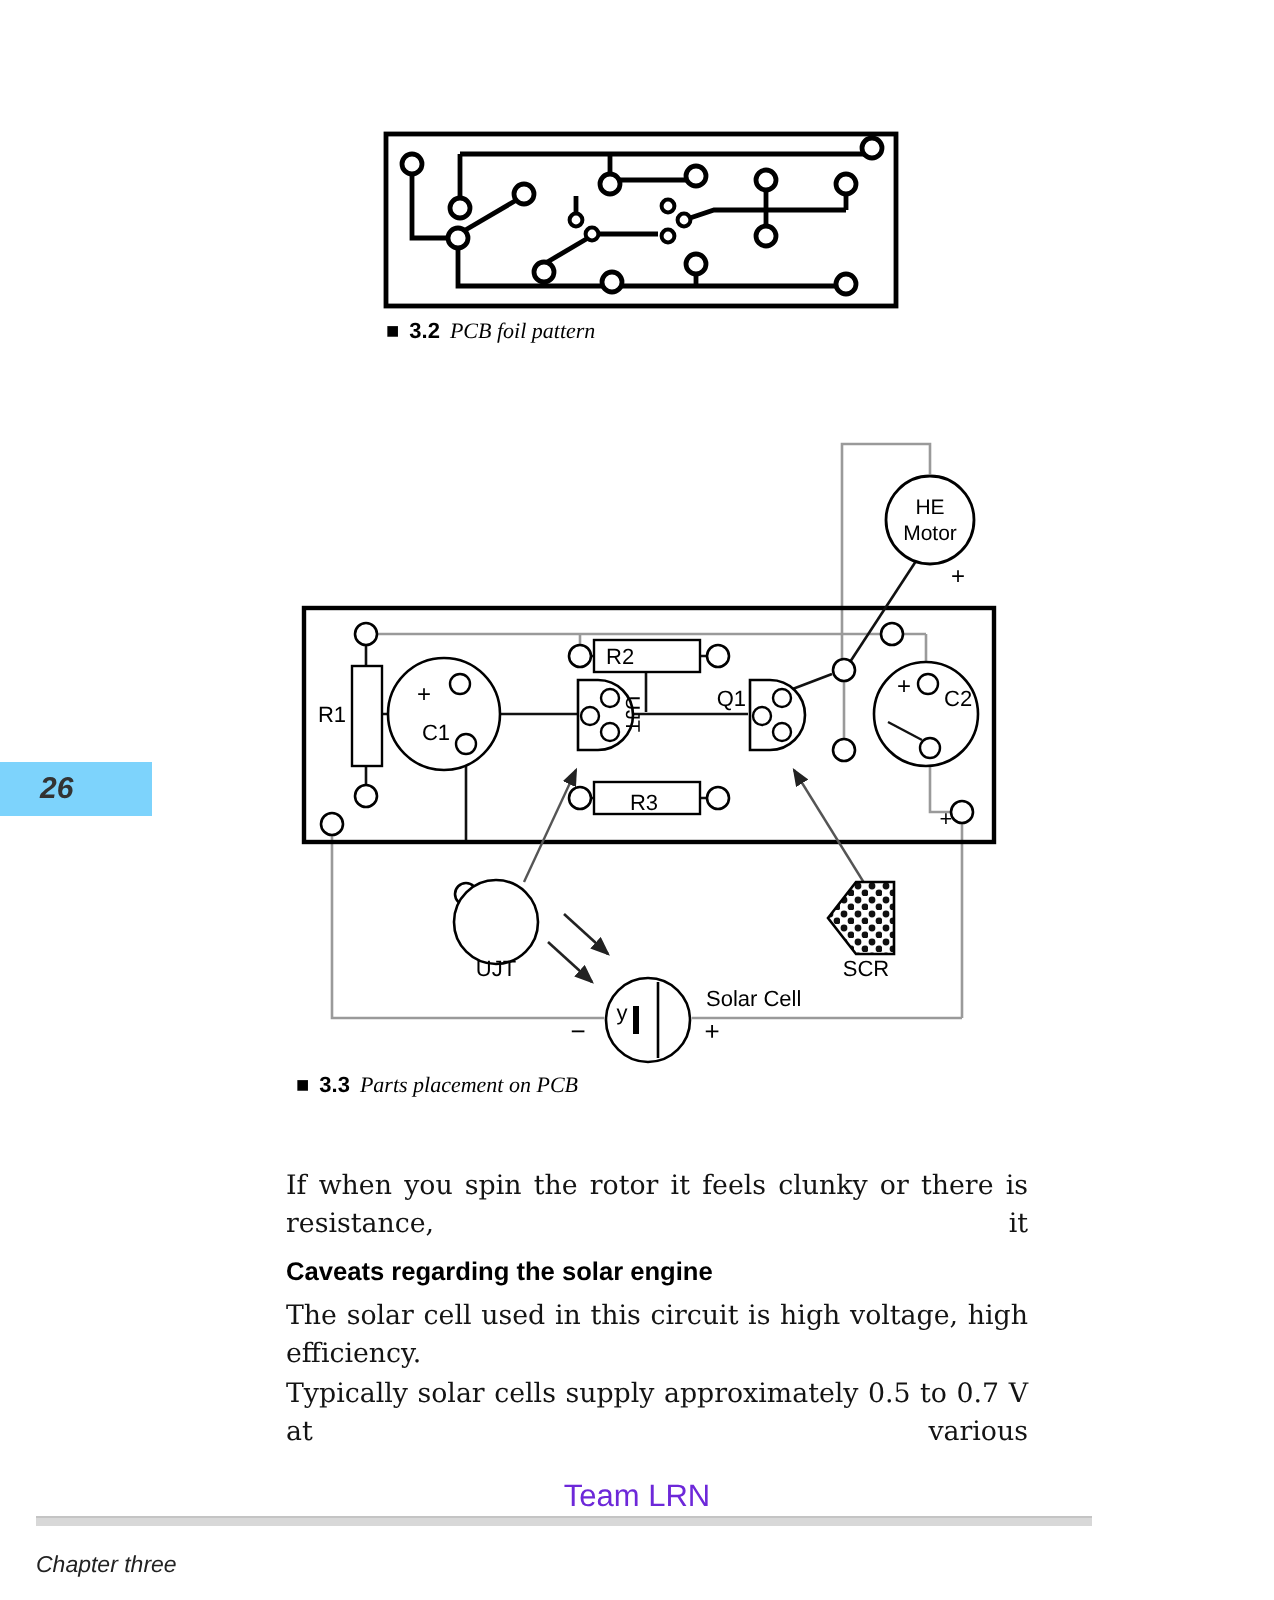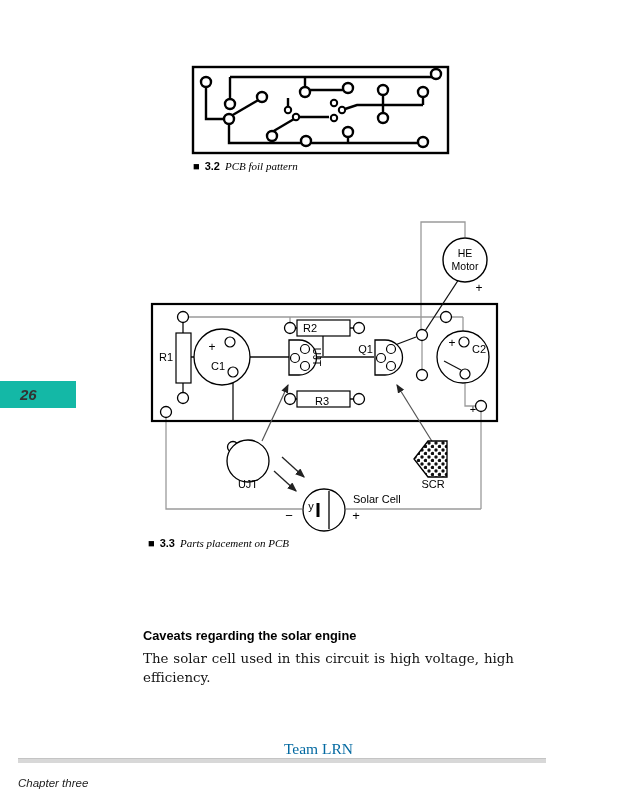--- a/index.html
+++ b/index.html
@@ -11,41 +11,41 @@
 
   
   .cap{position:absolute;display:flex;align-items:center;gap:5px;
        font-family:"Liberation Sans",sans-serif;font-size:11px;color:#000;}
   .cap .sq{font-size:11px;line-height:11px;}
   .cap .num{font-weight:bold;}
   .cap .txt{font-style:italic;font-family:Liberation Serif, serif;}
 
   
   .page-tab{position:absolute;left:0;top:381px;width:76px;height:27px;
-            background:#14b8a6;}
+            background:#7dd3fc;}
   .page-tab span{display:block;margin-left:20px;line-height:27px;
             font-family:"Liberation Sans",sans-serif;font-weight:bold;
             font-style:italic;font-size:15px;color:#333;}
 
   
   .textblock{position:absolute;left:143px;width:371px;
              font-family:"DejaVu Serif",serif;font-size:13.4px;color:#141414;}
   .tline{line-height:19.3px;}
   .j{text-align:justify;text-align-last:justify;}
   .heading{position:absolute;left:143px;top:628px;
            font-family:"Liberation Sans",sans-serif;font-weight:bold;
            font-size:12.8px;color:#000;}
 
   
   .footer-chapter{position:absolute;left:18px;top:743px;
                   font-family:"Liberation Sans",sans-serif;font-style:italic;
                   font-size:11.5px;color:#222;margin-top:34px;}
   .footer-center{position:absolute;left:0;top:740px;width:637px;
-                 text-align:center;font-family:Liberation Serif, serif;
-                 font-size:15.5px;color:#0369a1;}
+                 text-align:center;font-family:Liberation Sans, sans-serif;
+                 font-size:15.5px;color:#6d28d9;}
   .footer-rule{position:absolute;left:18px;top:758px;width:528px;height:4px;
                background:#d8d8d8;border-top:1px solid #c4c4c4;}
 </style>
 </head>
 <body>
 
 <svg id="svg-layer" viewBox="0 0 637 800">
   <defs>
     <pattern id="dots" width="7" height="7" patternUnits="userSpaceOnUse">
       <rect width="7" height="7" fill="#fff"></rect>
@@ -240,23 +240,25 @@
   <span class="sq">■</span>
   <span class="num">3.3</span>
   <span class="txt">Parts placement on PCB</span>
 </div>
 
 <div class="page-tab">
   <span>26</span>
 </div>
 
 <div class="textblock" style="top:584px;">
+  <div class="tline j">If when you spin the rotor it feels clunky or there is resistance, it</div>
 </div>
 
 <div class="heading">Caveats regarding the solar engine</div>
 
 <div class="textblock" style="top:649px;">
   <div class="tline j">The solar cell used in this circuit is high voltage, high efficiency.</div>
+  <div class="tline j">Typically solar cells supply approximately 0.5 to 0.7 V at various</div>
 </div>
 
 <div class="footer-chapter">Chapter three</div>
 <div class="footer-center">Team LRN</div>
 <div class="footer-rule"></div>
 
 </body></html>

